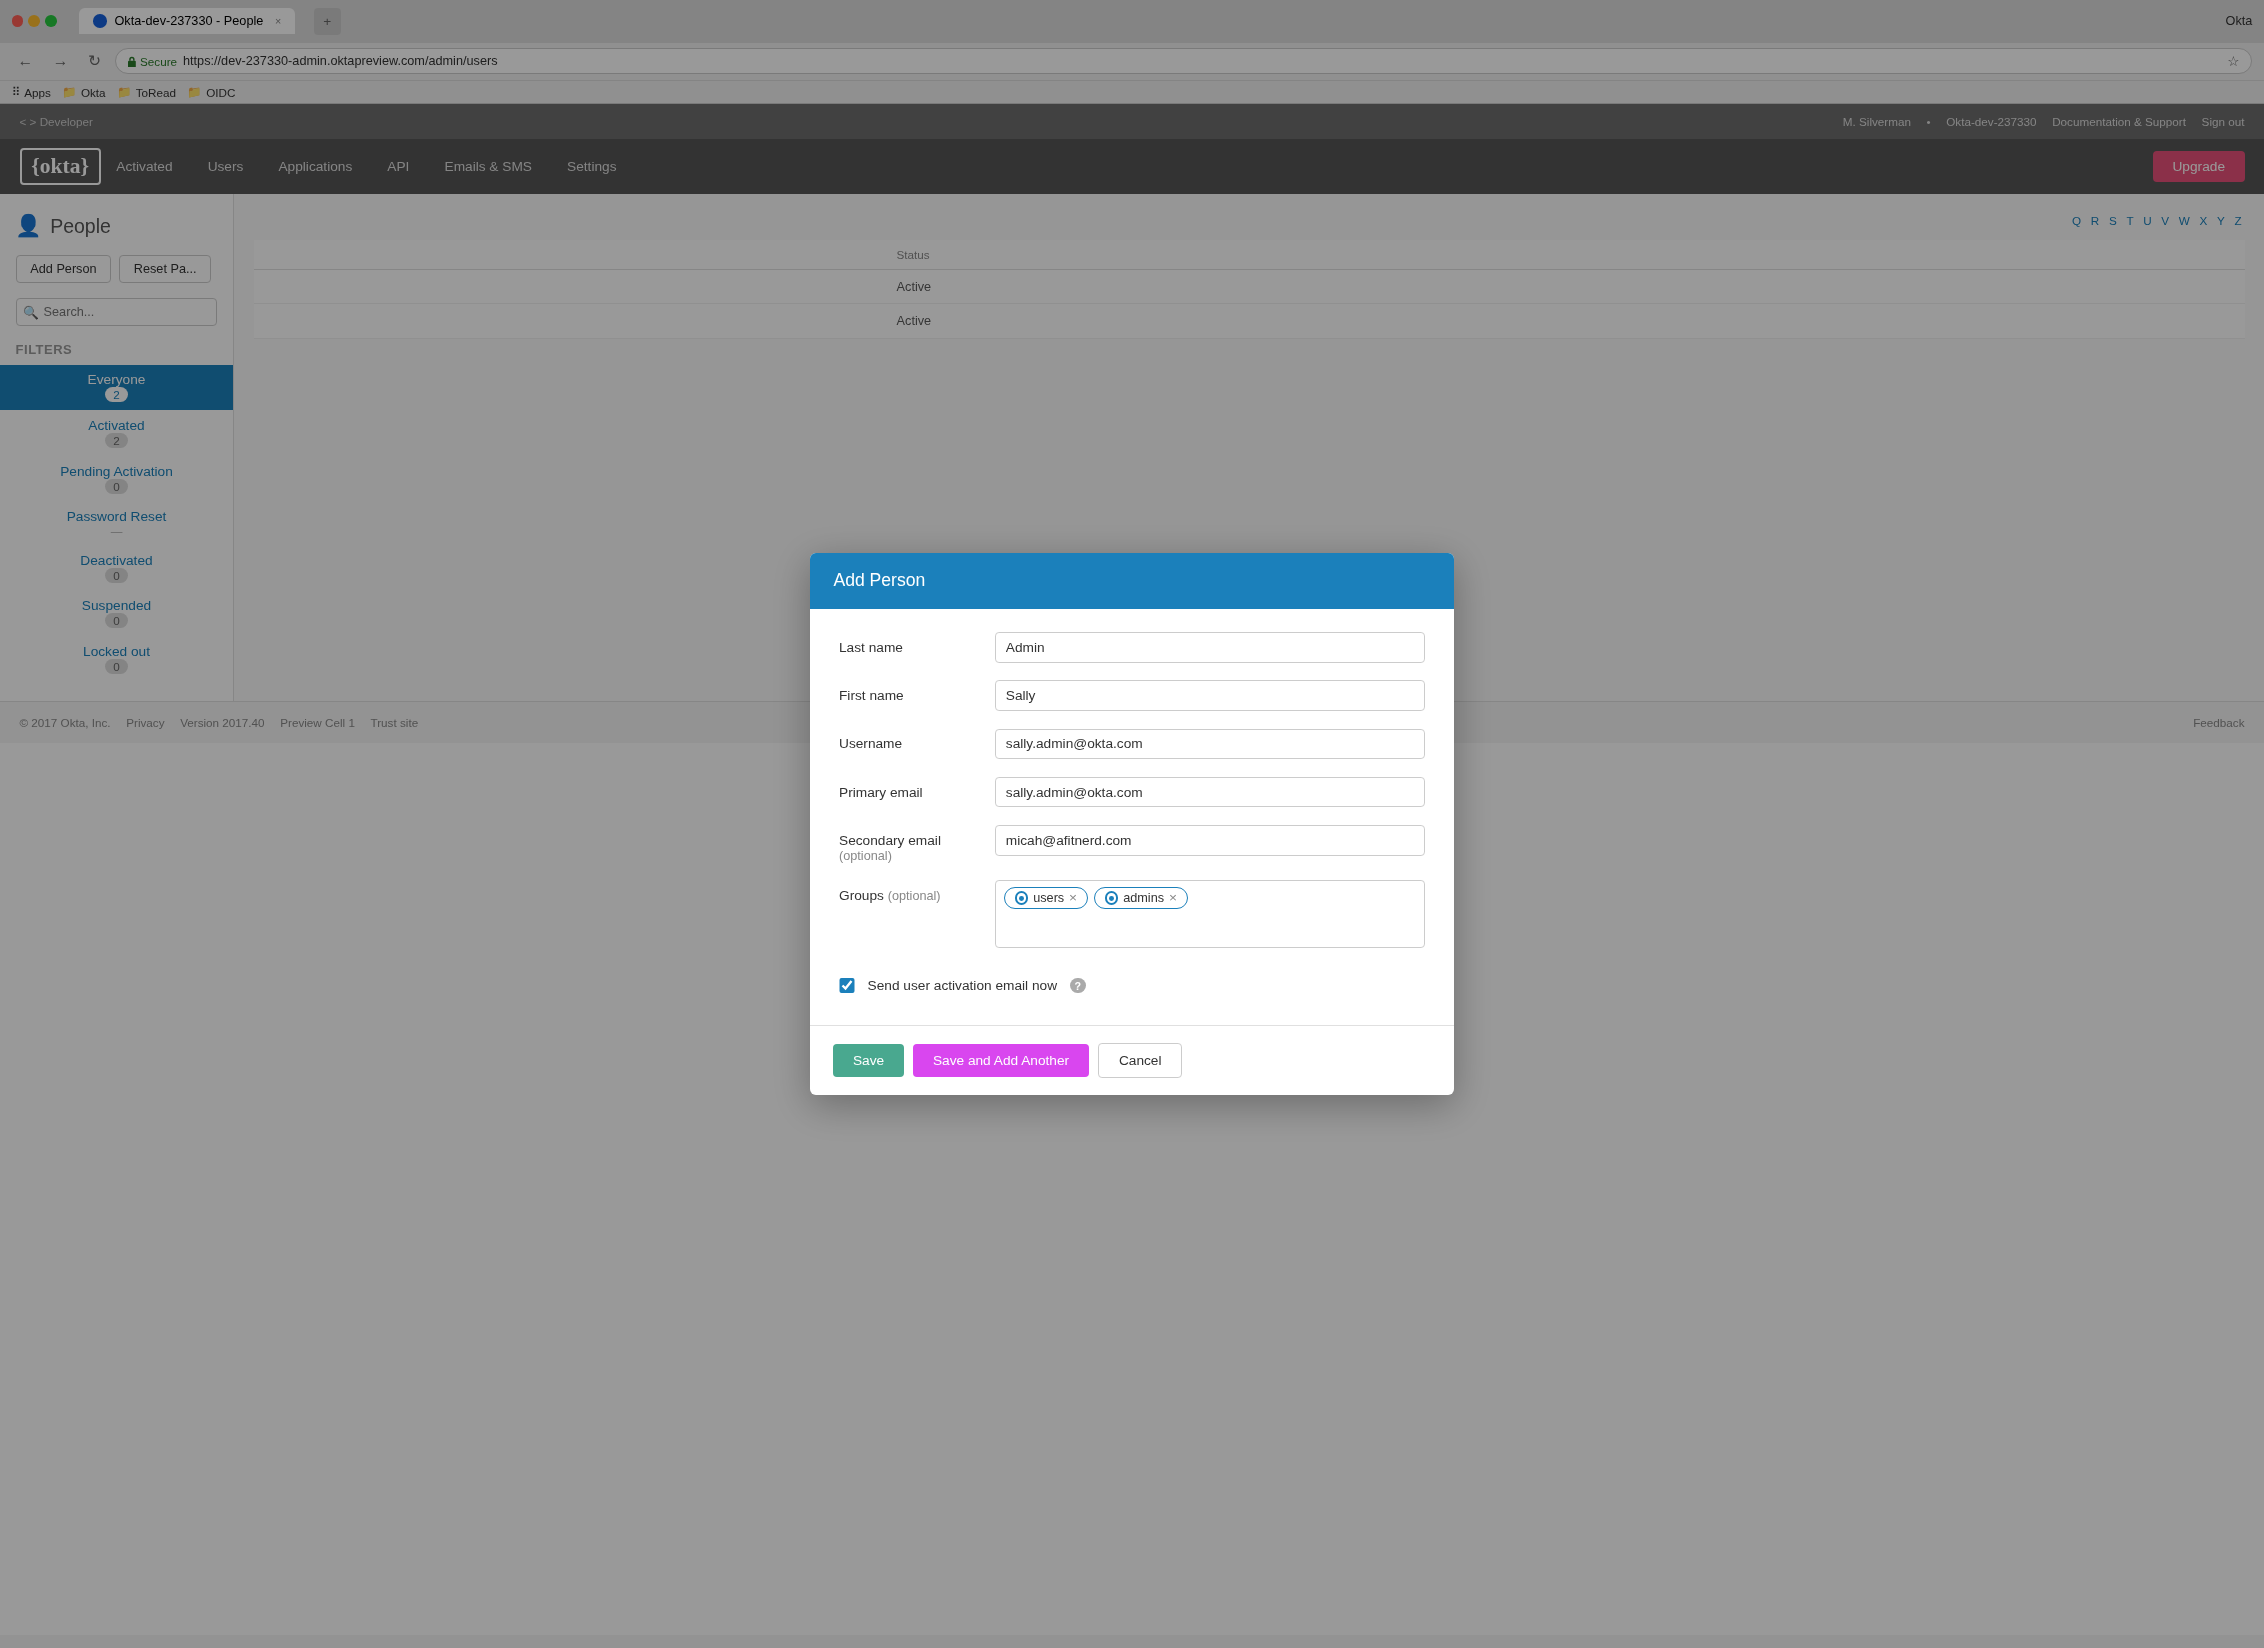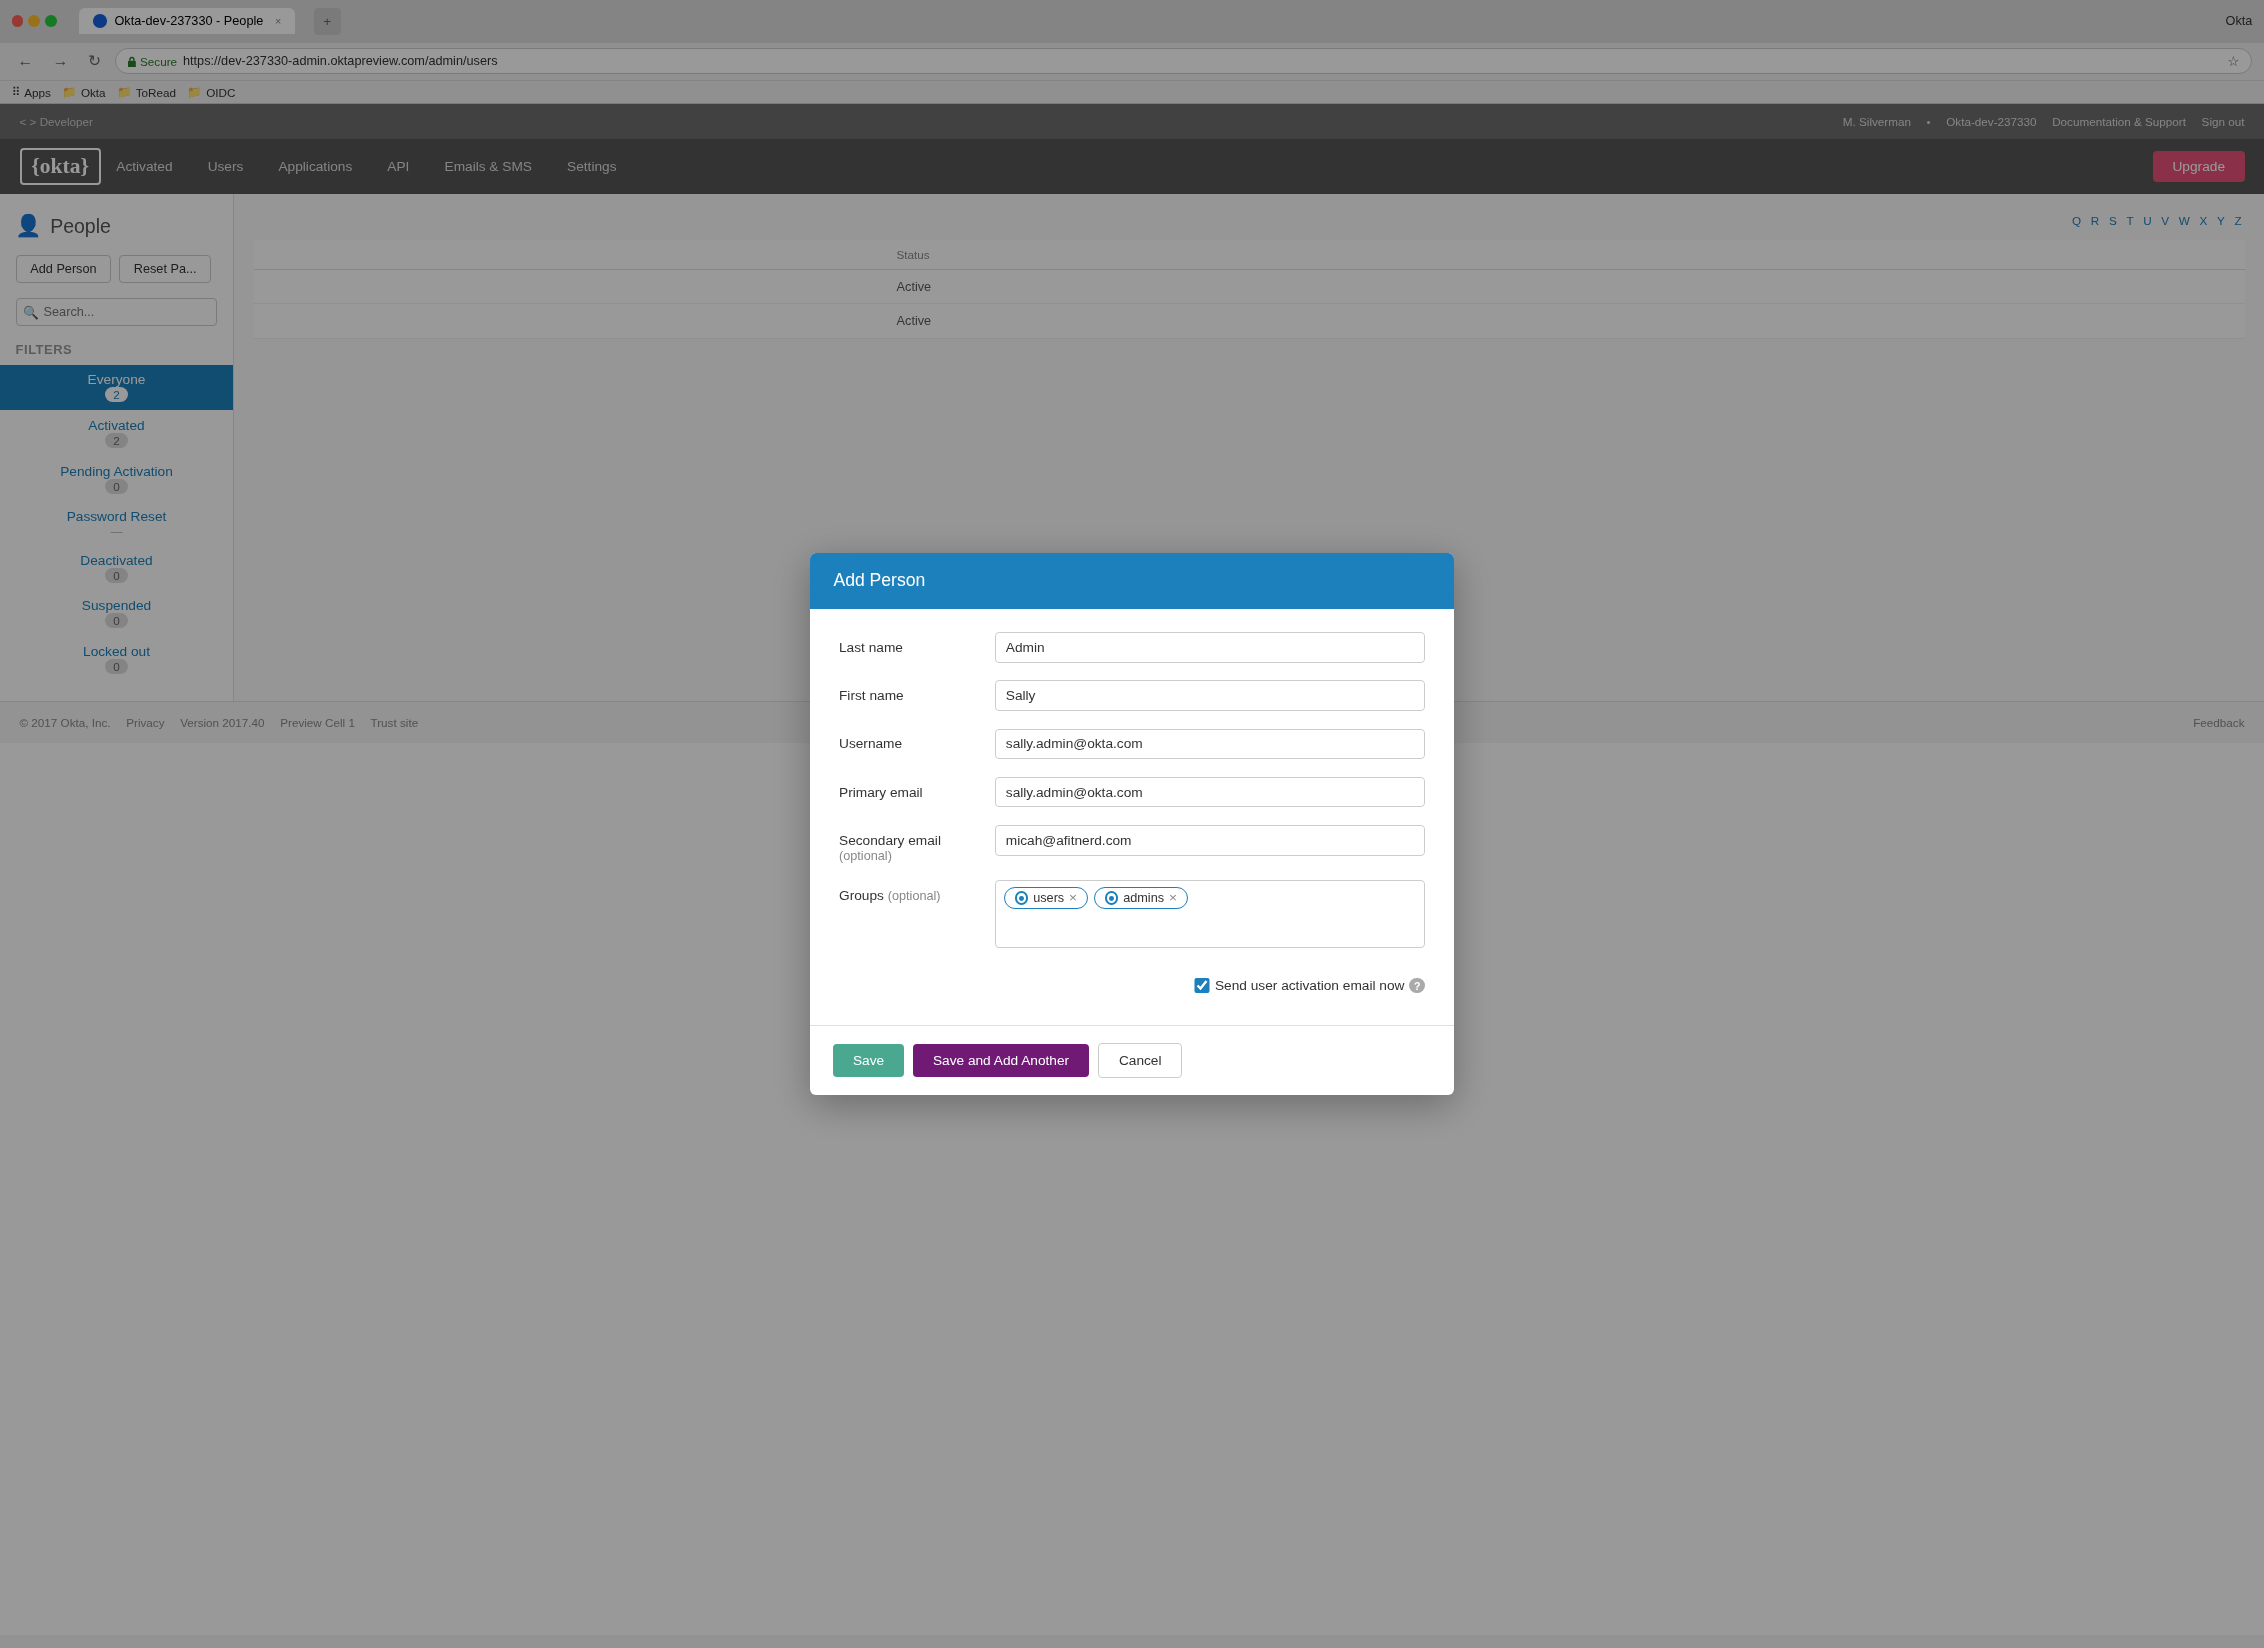--- a/index.html
+++ b/index.html
@@ -92,30 +92,30 @@
     .form-input { flex: 1; padding: 6.8px 9.8px; border: 1px solid #ccc; border-radius: 3.9px; font-size: 13.7px; color: #333; outline: none; }
 
     
     .groups-field { flex: 1; border: 1px solid #ccc; border-radius: 3.9px; padding: 5.9px 7.8px; min-height: 68px; display: flex; flex-wrap: wrap; align-content: flex-start; gap: 5.9px; }
     .group-tag { display: flex; align-items: center; gap: 4.9px; border: 1px solid #1b80bb; border-radius: 19.5px; padding: 2.9px 9.8px; font-size: 12.7px; color: #333; background: white; }
     .group-tag-icon { width: 13.7px; height: 13.7px; border-radius: 50%; background: white; border: 2px solid #1b80bb; display: flex; align-items: center; justify-content: center; }
     .group-tag-icon::after { content: ''; width: 4.9px; height: 4.9px; border-radius: 50%; background: #1b80bb; }
     .group-tag-remove { color: #888; font-size: 13.7px; cursor: pointer; line-height: 1; }
 
     
-    .checkbox-row { display: flex; align-items: center; gap: 5px; padding: 11.7px 0 7.8px; justify-content: flex-end; }
+    .checkbox-row { display: flex; align-items: center; gap: 13px; padding: 11.7px 0 7.8px; }
     .checkbox-input { width: 15.6px; height: 15.6px; accent-color: #1b80bb; cursor: pointer; }
     .checkbox-label { font-size: 13.7px; color: #333; }
     .help-icon { width: 15.6px; height: 15.6px; border-radius: 50%; background: #aaa; color: white; font-size: 10.7px; display: inline-flex; align-items: center; justify-content: center; cursor: pointer; font-weight: bold; }
     .modal-divider { border: none; border-top: 1px solid #e0e0e0; margin: 0 -29px; }
 
     
     .modal-footer { padding: 17.6px 23.4px; display: flex; gap: 9.8px; align-items: center; }
     .btn-primary { background: #49a88f; color: white; border: none; padding: 8.8px 19.5px; border-radius: 3.9px; font-size: 13.7px; cursor: pointer; font-weight: 500; }
-    .btn-secondary { background: #701a75; color: white; border: none; padding: 8.8px 19.5px; border-radius: 3.9px; font-size: 13.7px; cursor: pointer; font-weight: 500; }
+    .btn-secondary { background: #d946ef; color: white; border: none; padding: 8.8px 19.5px; border-radius: 3.9px; font-size: 13.7px; cursor: pointer; font-weight: 500; }
     .btn-cancel { background: white; color: #333; border: 1px solid #ccc; padding: 8.8px 19.5px; border-radius: 3.9px; font-size: 13.7px; cursor: pointer; }
 
     
     .page-footer { background: #f5f5f5; border-top: 1px solid #e0e0e0; padding: 13.7px 19.5px; font-size: 11.7px; color: #888; display: flex; gap: 15.6px; }
     .footer-right { margin-left: auto; }
   </style>
 </head>
 <body>
 
 <div class="browser-chrome">

